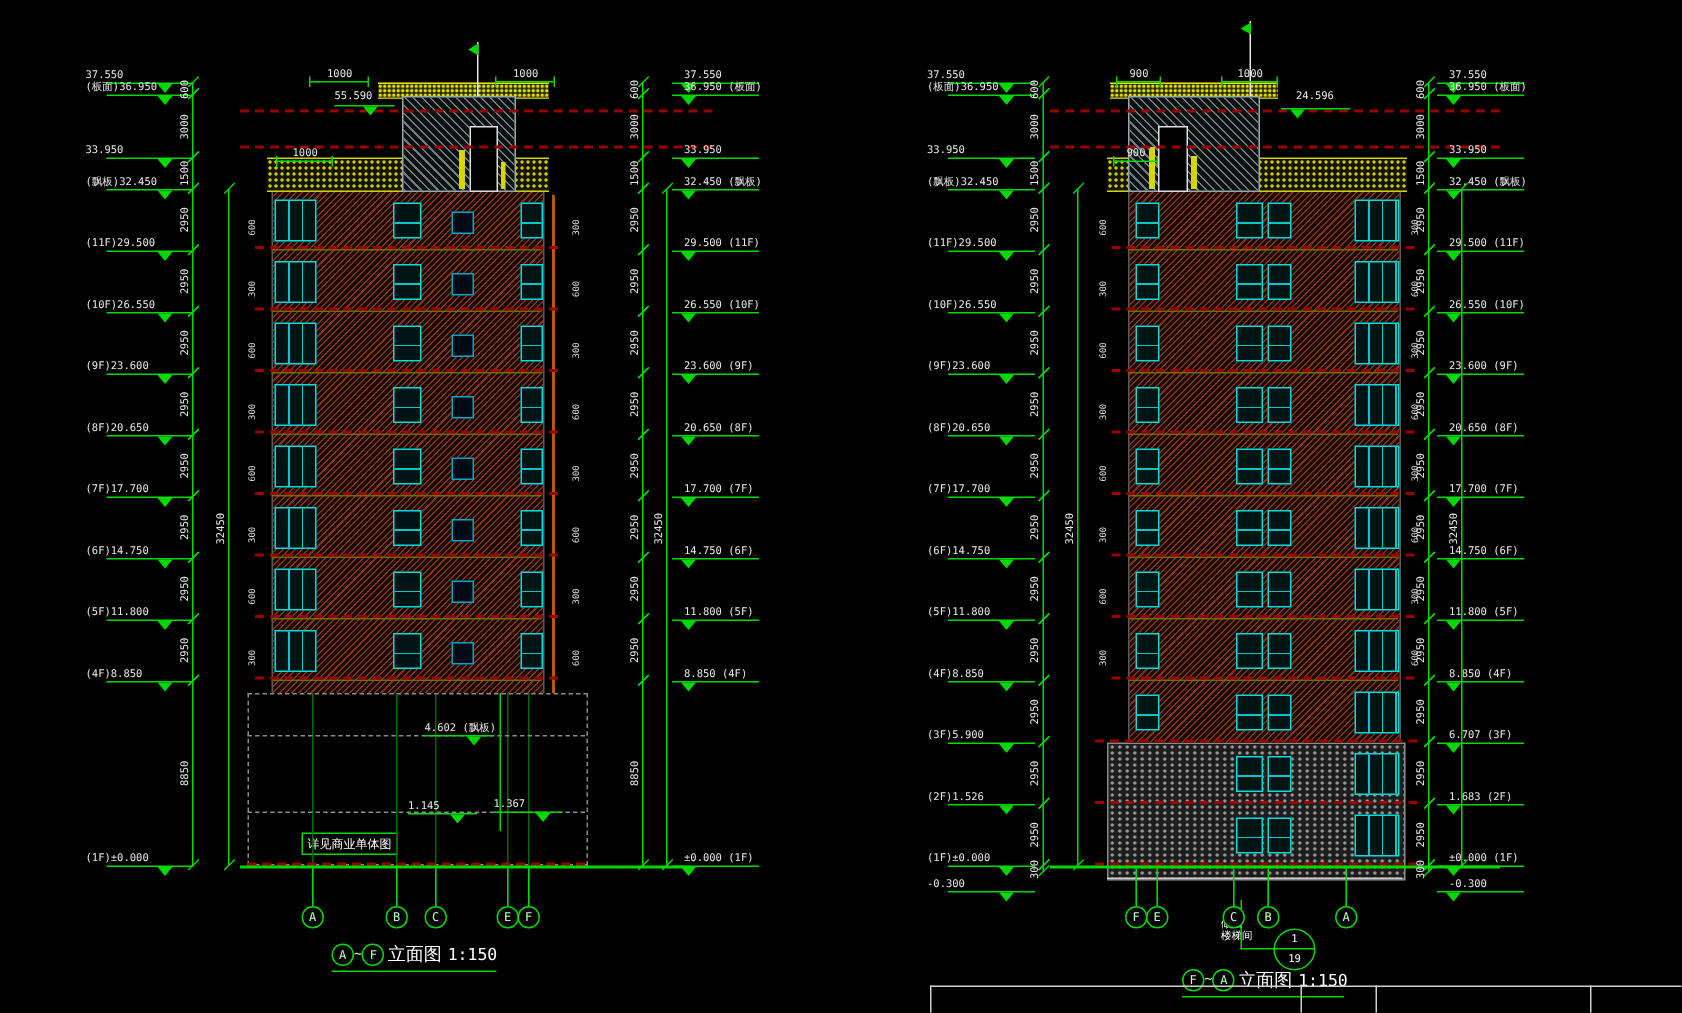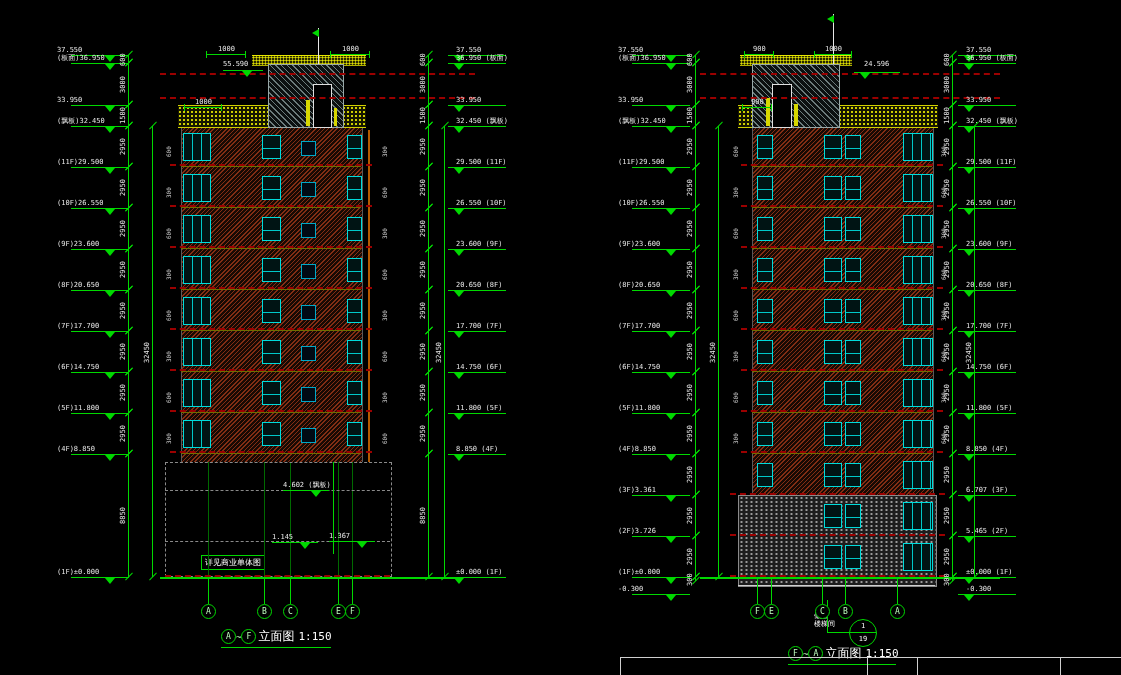--- a/index.html
+++ b/index.html
@@ -535,32 +535,32 @@
     <div class="abs tri" style="left:666px;top:414px"></div>
     <div class="abs gl" style="left:958px;top:413px;width:58px;height:1px"></div>
     <div class="abs tri" style="left:964px;top:414px"></div>
     <div class="abs t" style="left:966px;top:404px">11.800 (5F)</div>
     <div class="abs t" style="left:618px;top:445px">(4F)8.850</div>
     <div class="abs gl" style="left:632px;top:454px;width:58px;height:1px"></div>
     <div class="abs tri" style="left:666px;top:455px"></div>
     <div class="abs gl" style="left:958px;top:454px;width:58px;height:1px"></div>
     <div class="abs tri" style="left:964px;top:455px"></div>
     <div class="abs t" style="left:966px;top:445px">8.850 (4F)</div>
-    <div class="abs t" style="left:618px;top:486px">(3F)3.361</div>
+    <div class="abs t" style="left:618px;top:486px">(3F)5.900</div>
     <div class="abs gl" style="left:632px;top:495px;width:58px;height:1px"></div>
     <div class="abs tri" style="left:666px;top:496px"></div>
     <div class="abs gl" style="left:958px;top:495px;width:58px;height:1px"></div>
     <div class="abs tri" style="left:964px;top:496px"></div>
     <div class="abs t" style="left:966px;top:486px">6.707 (3F)</div>
-    <div class="abs t" style="left:618px;top:527px">(2F)3.726</div>
+    <div class="abs t" style="left:618px;top:527px">(2F)1.526</div>
     <div class="abs gl" style="left:632px;top:536px;width:58px;height:1px"></div>
     <div class="abs tri" style="left:666px;top:537px"></div>
     <div class="abs gl" style="left:958px;top:536px;width:58px;height:1px"></div>
     <div class="abs tri" style="left:964px;top:537px"></div>
-    <div class="abs t" style="left:966px;top:527px">5.465 (2F)</div>
+    <div class="abs t" style="left:966px;top:527px">1.683 (2F)</div>
     <div class="abs t" style="left:618px;top:568px">(1F)±0.000</div>
     <div class="abs gl" style="left:632px;top:577px;width:58px;height:1px"></div>
     <div class="abs tri" style="left:666px;top:578px"></div>
     <div class="abs gl" style="left:958px;top:577px;width:58px;height:1px"></div>
     <div class="abs tri" style="left:964px;top:578px"></div>
     <div class="abs t" style="left:966px;top:568px">±0.000 (1F)</div>
     <div class="abs t" style="left:618px;top:585px">-0.300</div>
     <div class="abs gl" style="left:632px;top:594px;width:58px;height:1px"></div>
     <div class="abs tri" style="left:666px;top:595px"></div>
     <div class="abs gl" style="left:958px;top:594px;width:58px;height:1px"></div>

